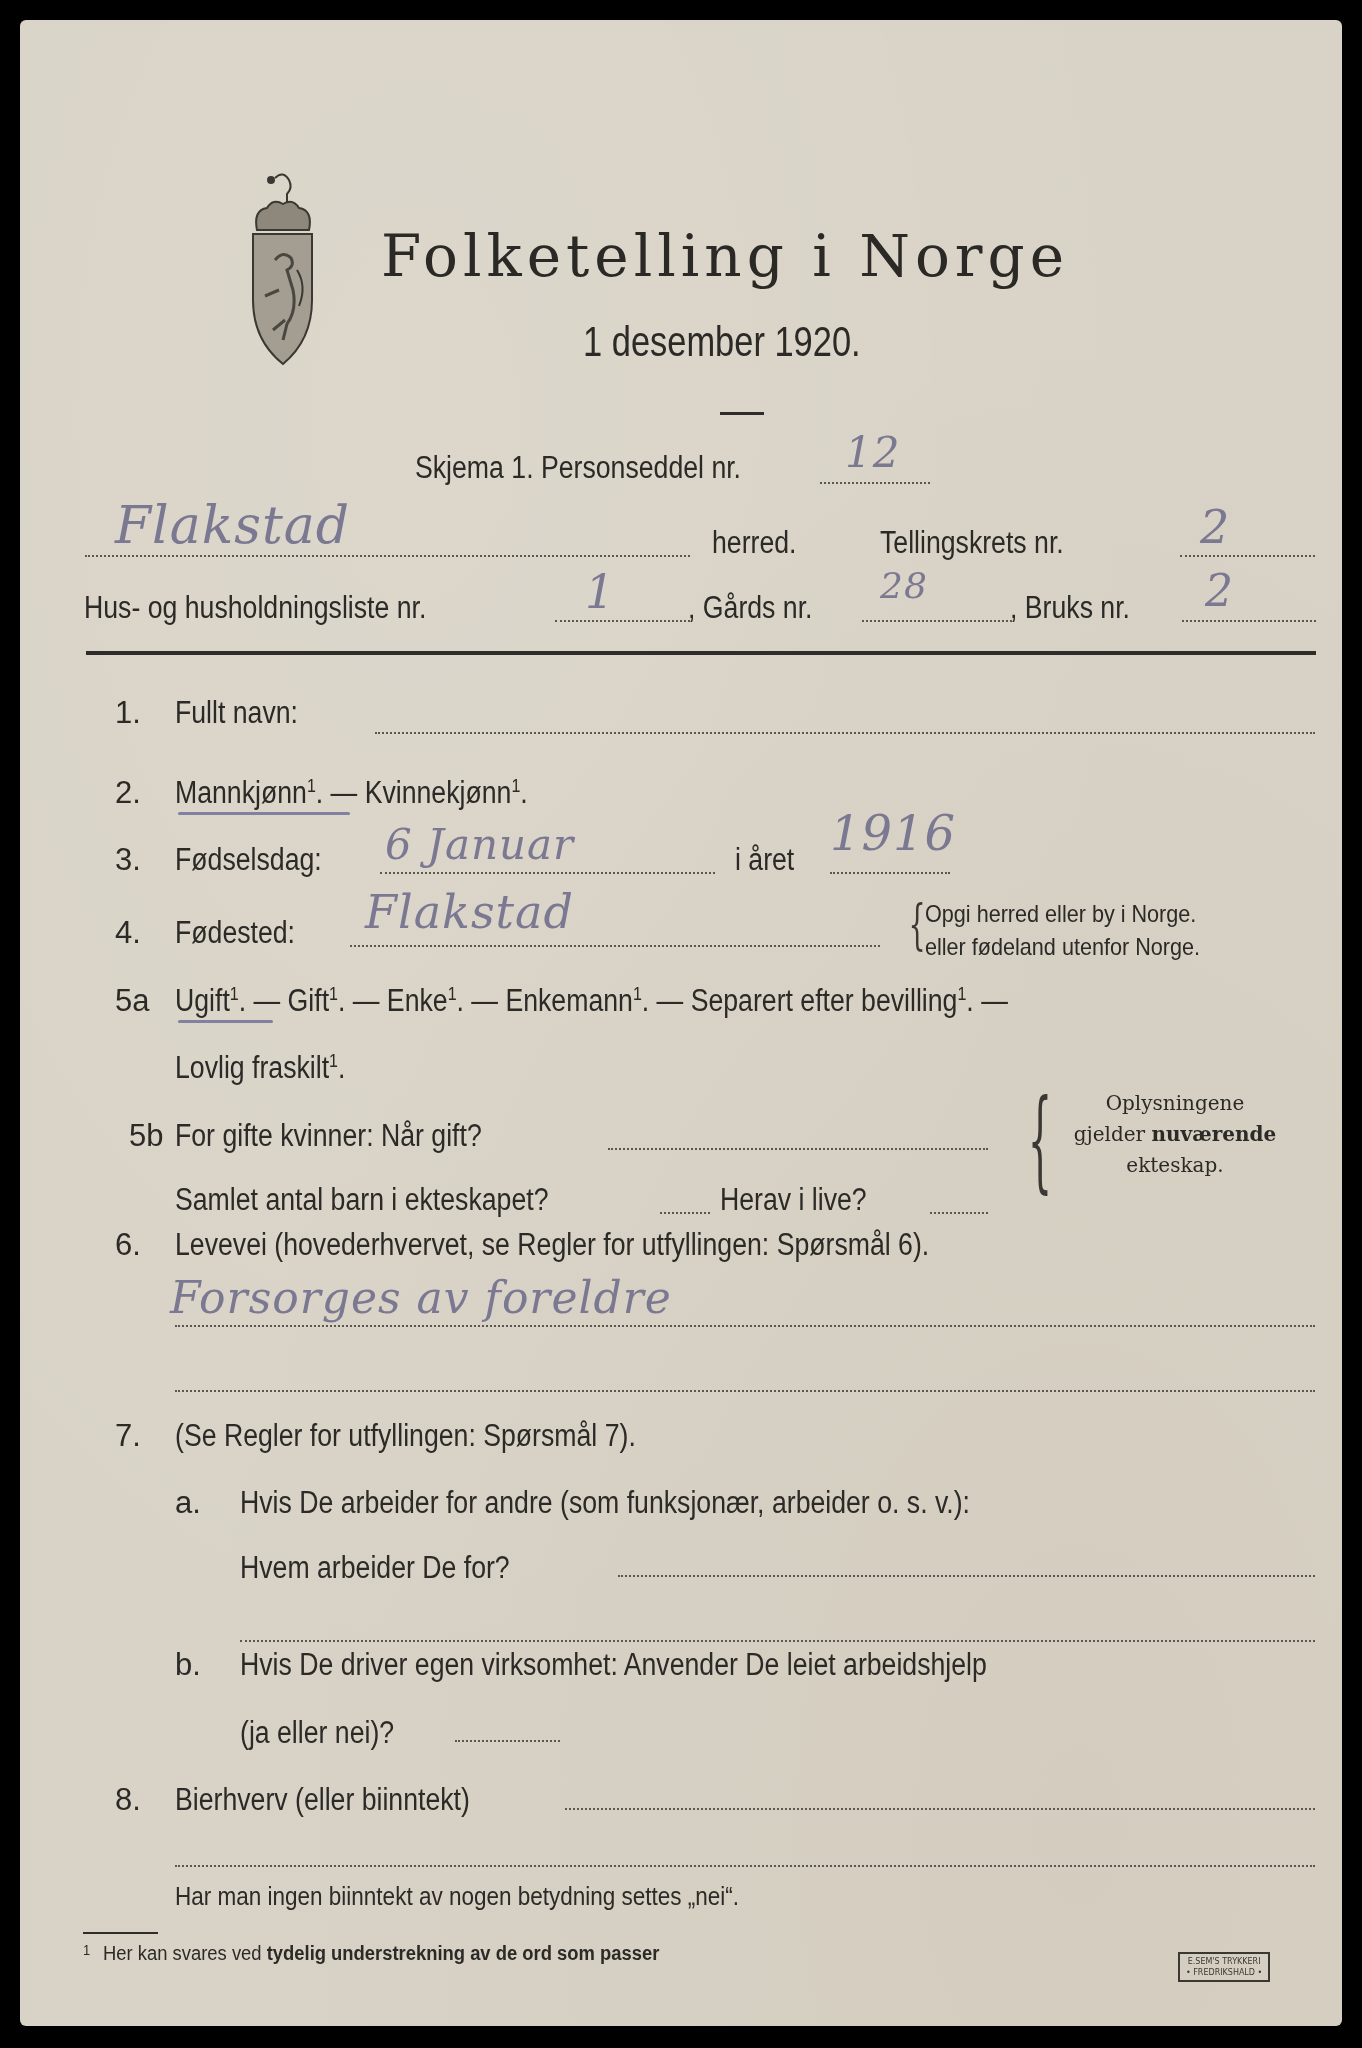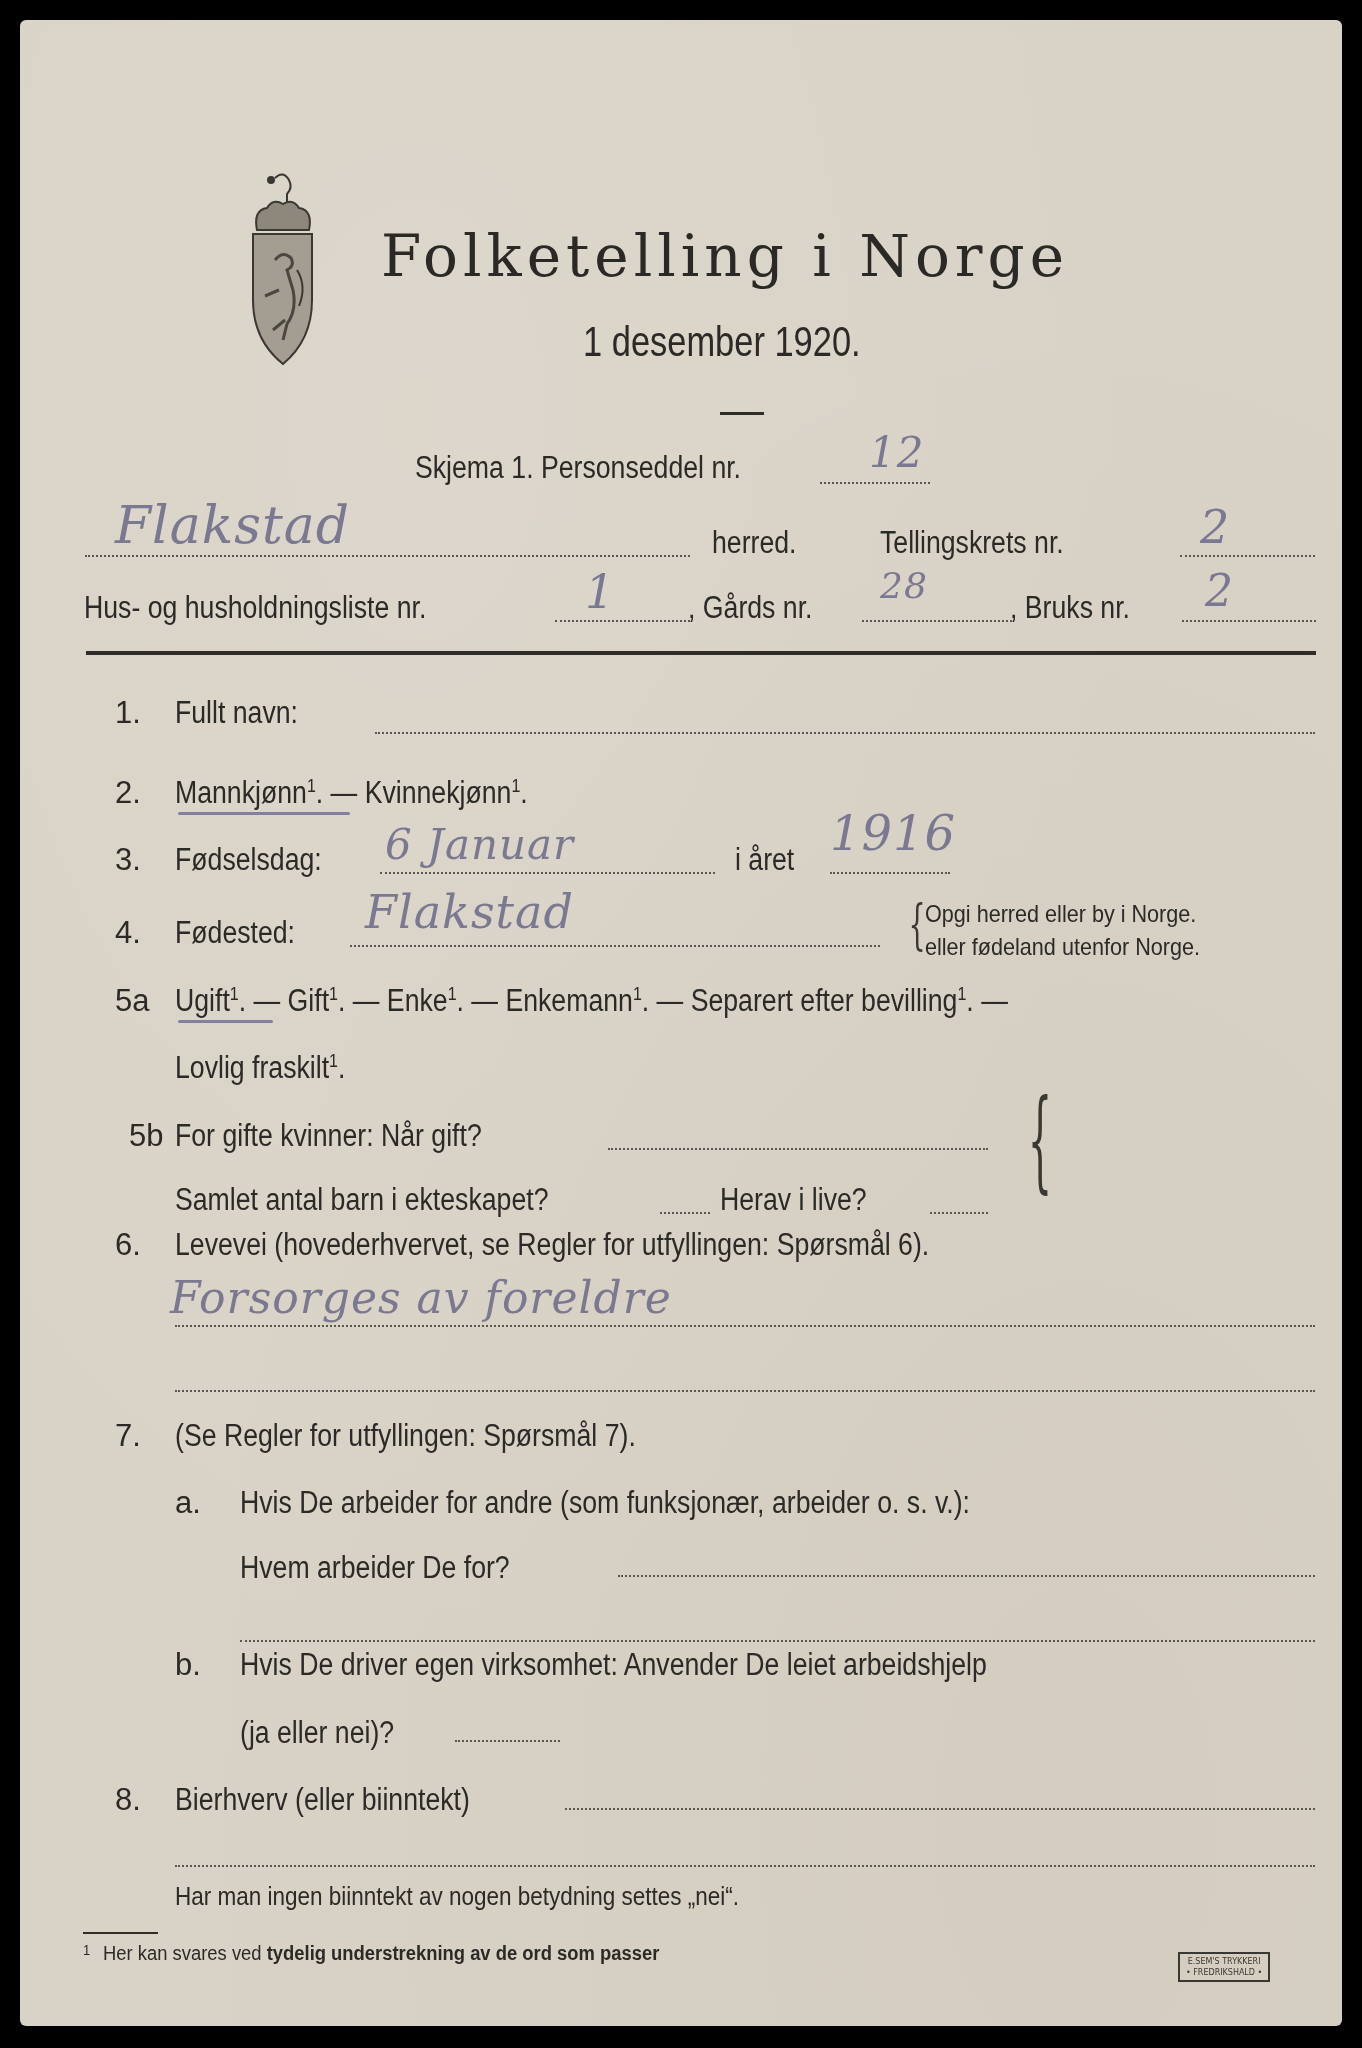--- a/index.html
+++ b/index.html
@@ -55,21 +55,21 @@
       </g>
     </svg>
   </div>
 
   <div class="abs title" style="left:345px; top:202px;">Folketelling i Norge</div>
   <div class="abs subtitle" style="left:563px; top:298px;">1 desember 1920.</div>
   <div class="rule" style="left:700px; top:392px; width:44px; height:3px;"></div>
 
   <div class="abs lbl" style="left:395px; top:430px;">Skjema 1. Personseddel nr.</div>
   <div class="dots" style="left:800px; top:462px; width:110px;"></div>
-  <div class="abs hand" style="left:825px; top:408px; font-size:42px;margin-left:24px;">12</div>
+  <div class="abs hand" style="left:825px; top:408px; font-size:42px;">12</div>
 
   <div class="dots" style="left:65px; top:535px; width:605px;"></div>
   <div class="abs hand" style="left:95px; top:475px; font-size:52px;">Flakstad</div>
   <div class="abs lbl" style="left:692px; top:505px;">herred.</div>
   <div class="abs lbl" style="left:860px; top:505px;">Tellingskrets nr.</div>
   <div class="dots" style="left:1160px; top:535px; width:135px;"></div>
   <div class="abs hand" style="left:1180px; top:480px; font-size:46px;">2</div>
 
   <div class="abs lbl" style="left:64px; top:570px;">Hus- og husholdningsliste nr.</div>
   <div class="dots" style="left:535px; top:600px; width:135px;"></div>
@@ -119,20 +119,25 @@
   </div>
 
   <div class="abs num" style="left:109px; top:1098px;">5b</div>
   <div class="abs lbl" style="left:155px; top:1098px;">For gifte kvinner:  Når gift?</div>
   <div class="dots" style="left:588px; top:1128px; width:380px;"></div>
   <div class="abs lbl" style="left:155px; top:1162px;">Samlet antal barn i ekteskapet?</div>
   <div class="dots" style="left:640px; top:1192px; width:50px;"></div>
   <div class="abs lbl" style="left:700px; top:1162px;">Herav i live?</div>
   <div class="dots" style="left:910px; top:1192px; width:58px;"></div>
   <div class="abs brace" style="left:985px; top:1065px; font-size:110px; line-height:110px; transform:scaleX(0.35);">{</div>
+  <div class="abs" style="left:1020px; top:1068px; width:270px; text-align:center; font-family:'DejaVu Serif', serif; font-size:20px; line-height:31px; white-space:normal;">
+    <div>Oplysningene</div>
+    <div><span>gjelder </span><span class="bold">nuværende</span></div>
+    <div>ekteskap.</div>
+  </div>
 
   <div class="abs num" style="left:95px; top:1207px;">6.</div>
   <div class="abs lbl" style="left:155px; top:1207px;">Levevei (hovederhvervet, se Regler for utfyllingen: Spørsmål 6).</div>
   <div class="abs hand" style="left:150px; top:1252px; font-size:44px;">Forsorges av foreldre</div>
   <div class="dots" style="left:155px; top:1305px; width:1140px;"></div>
   <div class="dots" style="left:155px; top:1370px; width:1140px;"></div>
 
   <div class="abs num" style="left:95px; top:1398px;">7.</div>
   <div class="abs lbl" style="left:155px; top:1398px;">(Se Regler for utfyllingen:  Spørsmål 7).</div>
   <div class="abs num" style="left:155px; top:1465px;">a.</div>

